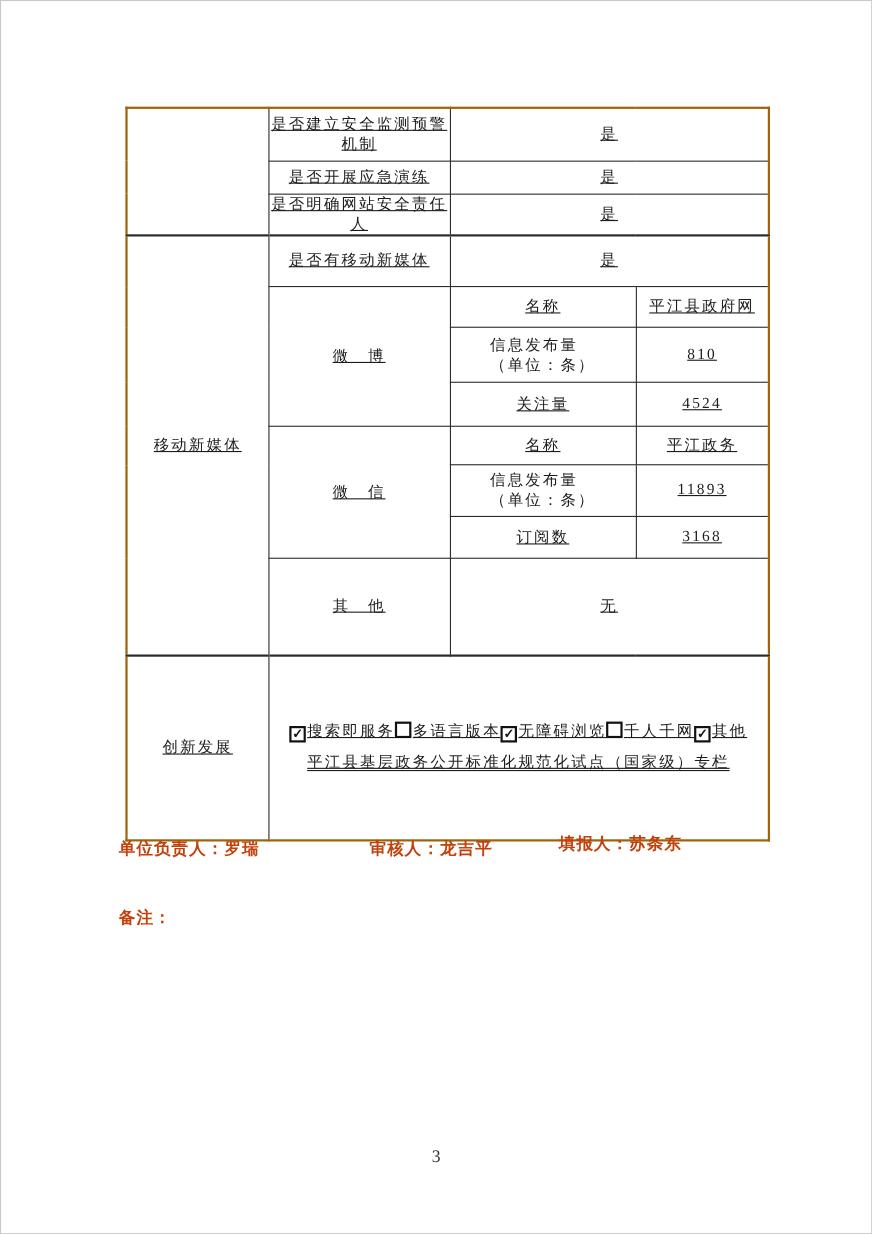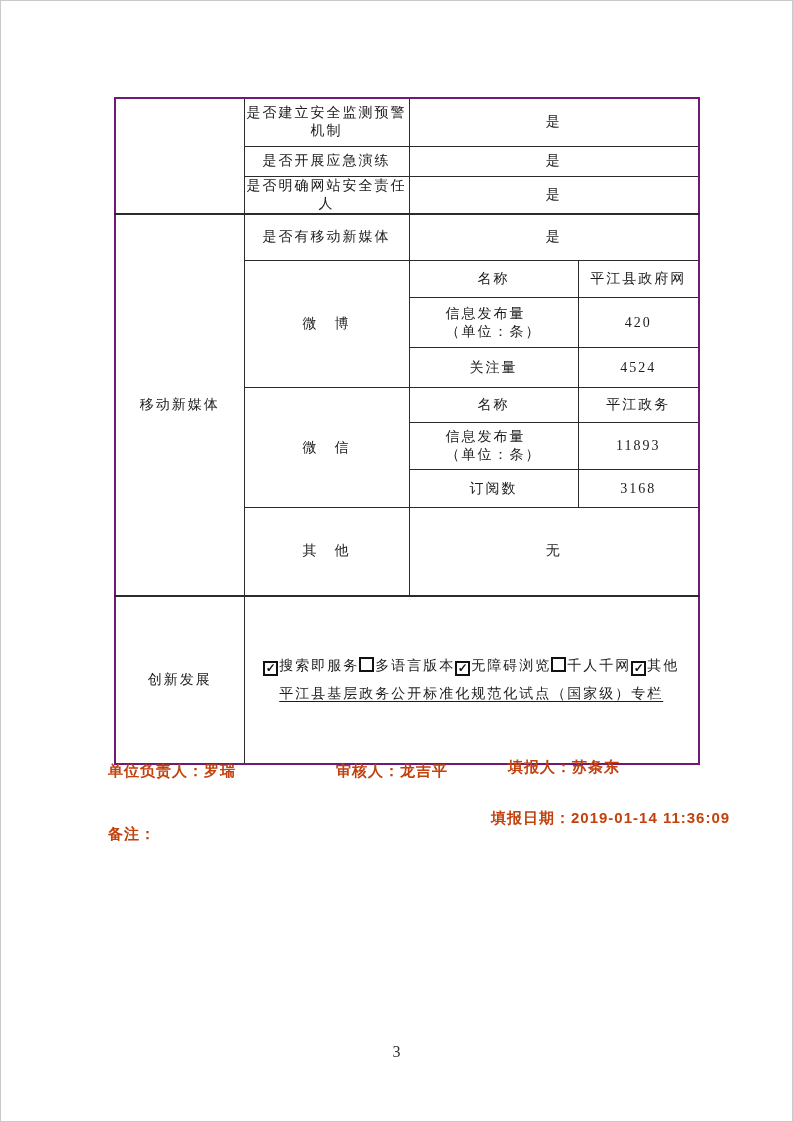--- a/index.html
+++ b/index.html
@@ -11,21 +11,22 @@
     overflow:hidden;
     font-family:"Liberation Serif","DejaVu Serif",serif;
     color:#1c1c1c;
   }
 
   
   table.report {
     position:absolute; left:113px; top:96px;
     width:584px;
     border-collapse:collapse; table-layout:fixed;
-    border:2px solid #701a75;
+    border:2px solid #a16207;
+    text-decoration:underline;
   }
   table.report td {
     border:1px solid #2b2b2b;
     text-align:center; vertical-align:middle;
     font-size:14px; letter-spacing:2px;
     padding:0 2px;
     color:#1c1c1c;
   }
   td.pre { white-space:pre-line; }
   td.ls0 { letter-spacing:0; }
@@ -99,21 +100,21 @@
       </tr>
 
       <tr style="height:37px">
         <td rowspan="3">微　博</td>
         <td>名称</td>
         <td>平江县政府网</td>
       </tr>
       <tr style="height:50px">
         <td><span class="lblock">信息发布量
 （单位：条）</span></td>
-        <td>420</td>
+        <td>810</td>
       </tr>
       <tr style="height:40px">
         <td>关注量</td>
         <td>4524</td>
       </tr>
 
       <tr style="height:35px">
         <td rowspan="3">微　信</td>
         <td>名称</td>
         <td>平江政务</td>
@@ -142,18 +143,17 @@
           </div>
         </td>
       </tr>
     </tbody>
   </table>
 
   <div class="ffield" style="left:107px; top:761px"><span>单位负责人：</span><span>罗瑞</span></div>
   <div class="ffield" style="left:335px; top:761px"><span>审核人：</span><span>龙吉平</span></div>
   <div class="ffield" style="left:507px; top:757px"><span>填报人：</span><span>苏条东</span></div>
 
-  <div class="ffield" style="left:490px; top:808px"><span>填报日期：</span><span>2019-01-14 11:36:09</span></div>
 
   <div class="ffield" style="left:107px; top:824px"><span>备注：</span></div>
 
   <div class="pagenum">3</div>
 </div>
 
 </body></html>

